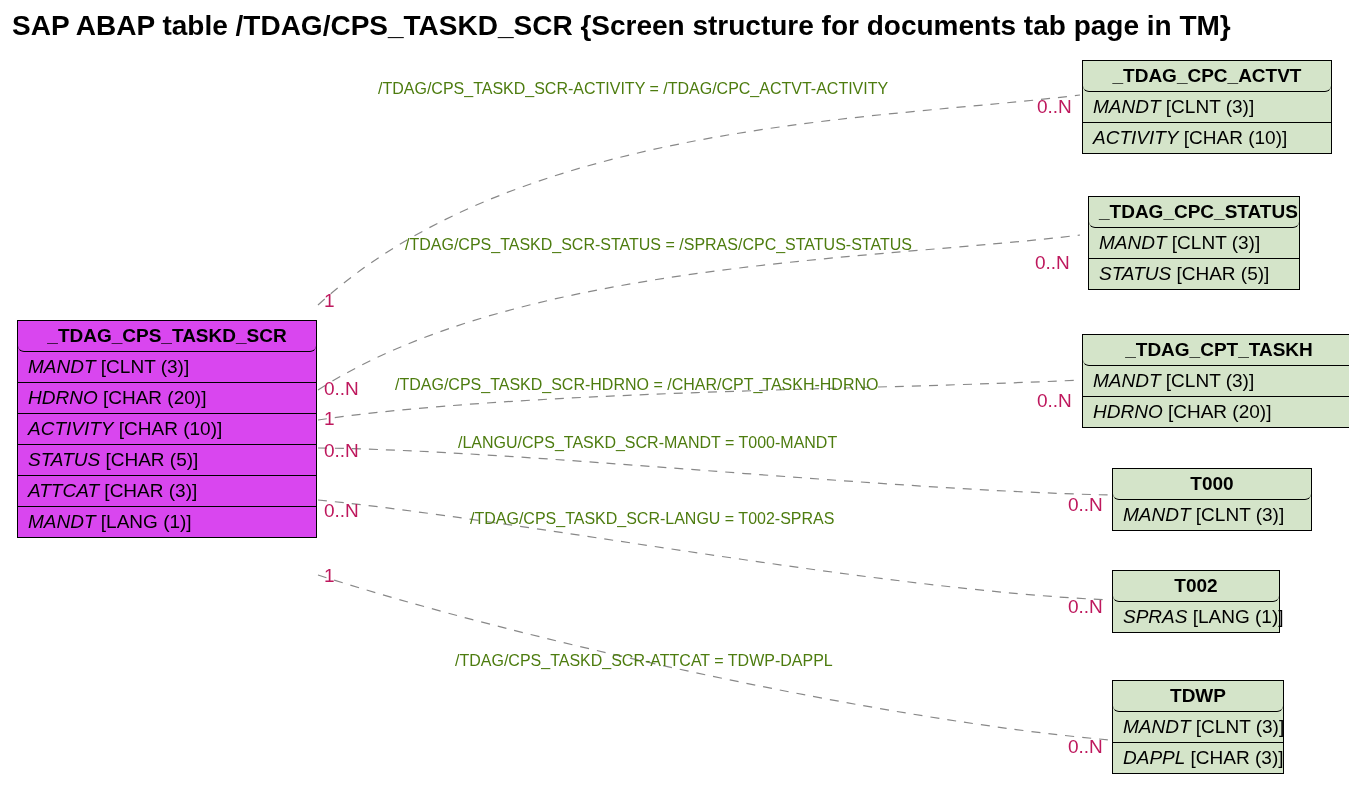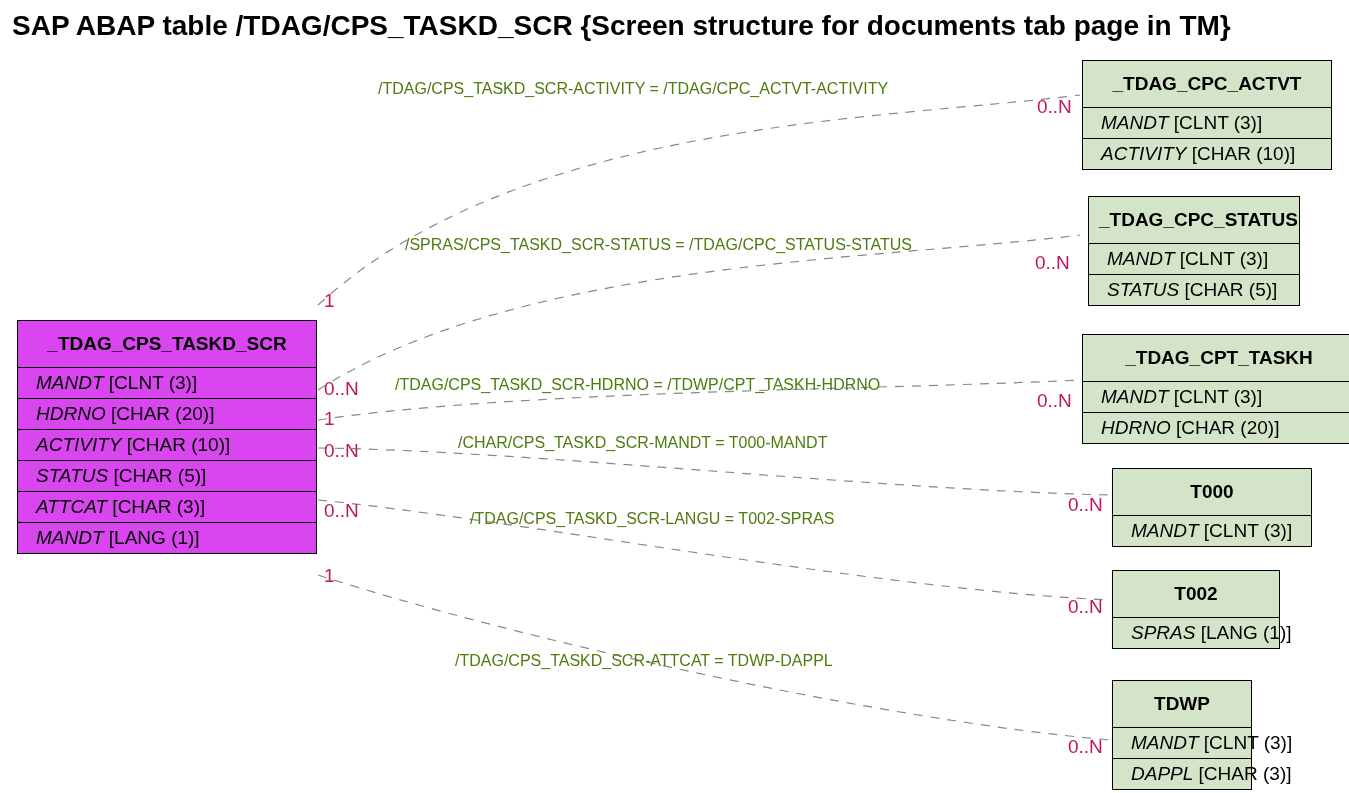--- a/index.html
+++ b/index.html
@@ -22,25 +22,26 @@
   }
   .ent {
     position: absolute;
     border: 1px solid #000;
     font-size: 19px;
     box-sizing: border-box;
   }
   .ent .hdr {
     font-weight: bold;
     text-align: center;
-    padding: 12px 10px;
+    padding: 4px 10px;
     border-bottom: 1px solid #000;
+    border-radius: 6px;
   }
   .ent .fld {
-    padding: 4px 18px;
+    padding: 4px 10px;
     border-bottom: 1px solid #000;
     white-space: nowrap;
   }
   .ent .fld:last-child {
     border-bottom: none;
   }
   .ent .fld .fname {
     font-style: italic;
   }
   .ent.main { background: #d946ef; }
@@ -97,23 +98,23 @@
 </div>
 
 <div class="card" style="left:324px; top:290px;">1</div>
 <div class="card" style="left:324px; top:378px;">0..N</div>
 <div class="card" style="left:324px; top:408px;">1</div>
 <div class="card" style="left:324px; top:440px;">0..N</div>
 <div class="card" style="left:324px; top:500px;">0..N</div>
 <div class="card" style="left:324px; top:565px;">1</div>
 
 <div class="rel-label" style="left:378px; top:80px;">/TDAG/CPS_TASKD_SCR-ACTIVITY = /TDAG/CPC_ACTVT-ACTIVITY</div>
-<div class="rel-label" style="left:405px; top:236px;">/SPRAS/CPS_TASKD_SCR-STATUS = /TDAG/CPC_STATUS-STATUS</div>
-<div class="rel-label" style="left:395px; top:376px;">/TDAG/CPS_TASKD_SCR-HDRNO = /TDWP/CPT_TASKH-HDRNO</div>
-<div class="rel-label" style="left:458px; top:434px;">/CHAR/CPS_TASKD_SCR-MANDT = T000-MANDT</div>
+<div class="rel-label" style="left:405px; top:236px;">/TDAG/CPS_TASKD_SCR-STATUS = /SPRAS/CPC_STATUS-STATUS</div>
+<div class="rel-label" style="left:395px; top:376px;">/TDAG/CPS_TASKD_SCR-HDRNO = /CHAR/CPT_TASKH-HDRNO</div>
+<div class="rel-label" style="left:458px; top:434px;">/LANGU/CPS_TASKD_SCR-MANDT = T000-MANDT</div>
 <div class="rel-label" style="left:470px; top:510px;">/TDAG/CPS_TASKD_SCR-LANGU = T002-SPRAS</div>
 <div class="rel-label" style="left:455px; top:652px;text-align:center;">/TDAG/CPS_TASKD_SCR-ATTCAT = TDWP-DAPPL</div>
 
 <div class="card" style="left:1037px; top:96px;">0..N</div>
 <div class="card" style="left:1035px; top:252px;">0..N</div>
 <div class="card" style="left:1037px; top:390px;">0..N</div>
 <div class="card" style="left:1068px; top:494px;">0..N</div>
 <div class="card" style="left:1068px; top:596px;">0..N</div>
 <div class="card" style="left:1068px; top:736px;">0..N</div>
 
@@ -138,17 +139,17 @@
 <div class="ent related" style="left:1112px; top:468px; width:200px;">
   <div class="hdr">T000</div>
   <div class="fld"><span class="fname">MANDT</span> <span>[CLNT (3)]</span></div>
 </div>
 
 <div class="ent related" style="left:1112px; top:570px; width:168px;">
   <div class="hdr">T002</div>
   <div class="fld"><span class="fname">SPRAS</span> <span>[LANG (1)]</span></div>
 </div>
 
-<div class="ent related" style="left:1112px; top:680px; width:140px;">
+<div class="ent related" style="left:1112px; top:680px; width:172px;">
   <div class="hdr">TDWP</div>
   <div class="fld"><span class="fname">MANDT</span> <span>[CLNT (3)]</span></div>
   <div class="fld"><span class="fname">DAPPL</span> <span>[CHAR (3)]</span></div>
 </div>
 
 </body></html>

